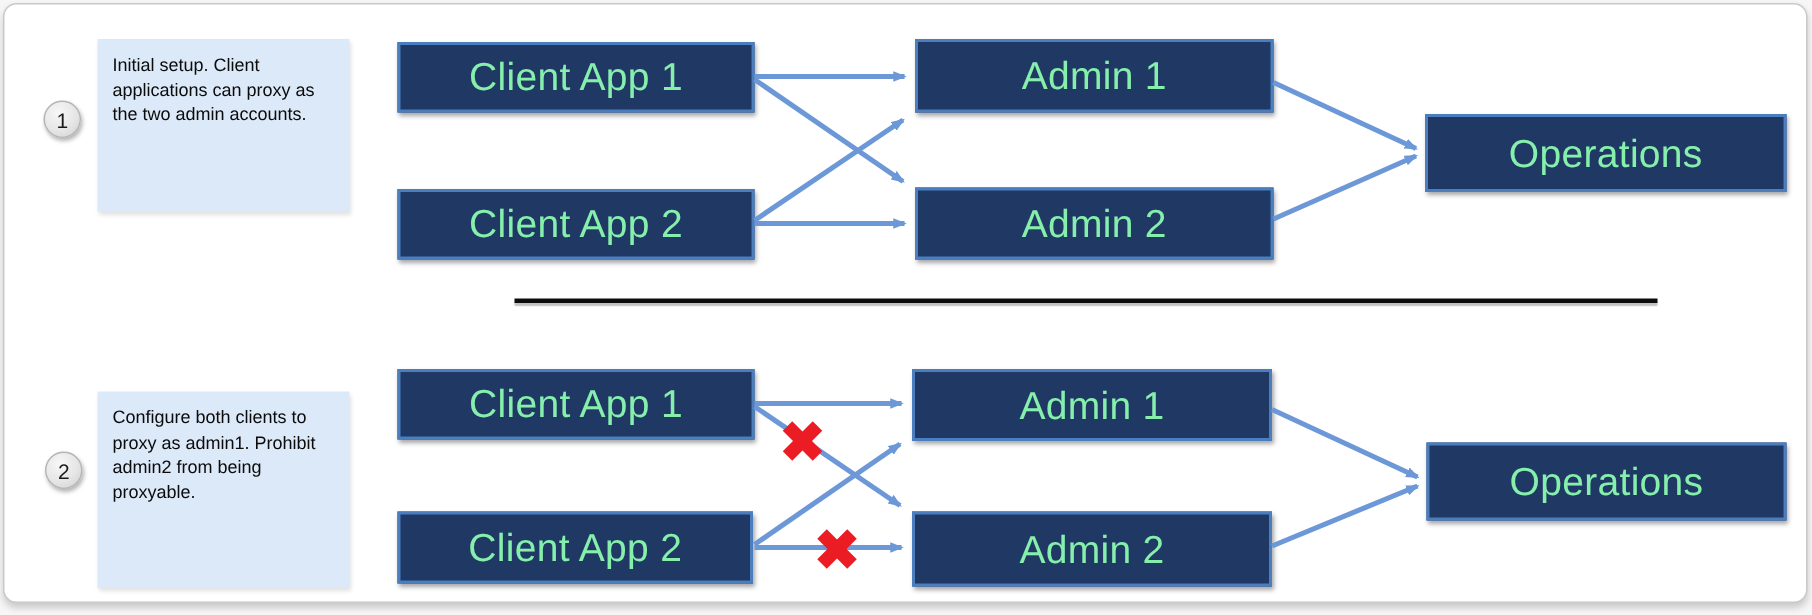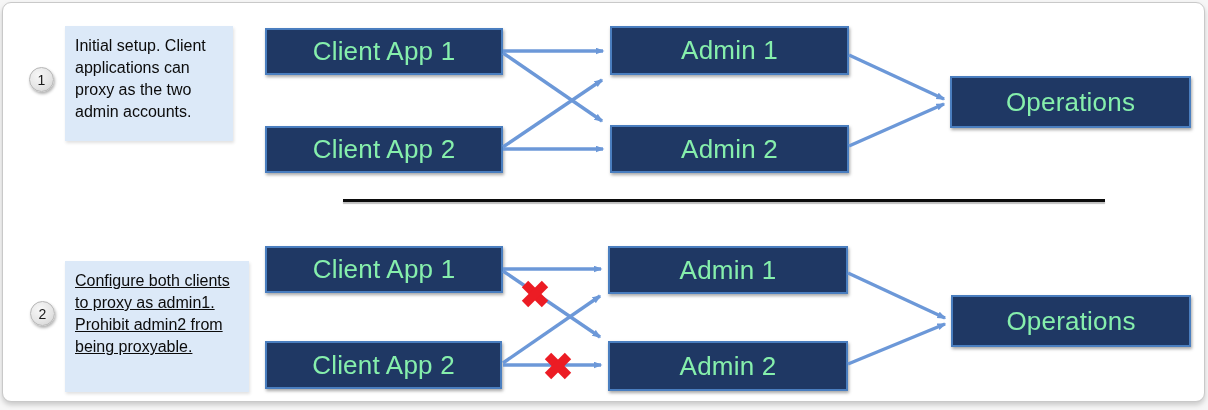--- a/index.html
+++ b/index.html
@@ -16,21 +16,21 @@
     border: 2px solid #4a7ebf;
     box-shadow: 1px 2px 3px rgba(0,0,0,0.35);
     color: #86efac;
     display: flex; align-items: center; justify-content: center;
     font-size: 26px; letter-spacing: 0.2px;
   }
   .note {
     position: absolute;
     background: #dce9f8;
     color: #0b0b0b;
-    font-size: 16px;
+    font-size: 12px;
     line-height: 1.38;
     padding: 9px 8px 8px 10px;
     box-shadow: 1px 2px 3px rgba(0,0,0,0.12);
   }
   .step-badge {
     position: absolute;
     width: 25px; height: 25px; border-radius: 50%;
     background: radial-gradient(circle at 38% 32%, #f7f7f7 0%, #e6e6e6 55%, #cfcfcf 100%);
     border: 1px solid #b5b5b5;
     box-shadow: 1px 2px 3px rgba(0,0,0,0.30);
@@ -66,21 +66,21 @@
   <div class="node" style="left:607px; top:122px; width:239px; height:48px;">Admin 2</div>
 
   <div class="node" style="left:947px; top:73px; width:241px; height:52px;">Operations</div>
 
   <div class="divider"></div>
 
   <div class="step-badge" style="left:27px; top:298px;">
     <span>2</span>
   </div>
 
-  <div class="note" style="left:62px; top:258px; width:184px; height:131px;text-decoration:underline;">Configure both clients to proxy as admin1. Prohibit admin2 from being proxyable.</div>
+  <div class="note" style="left:62px; top:258px; width:168px; height:131px;">Configure both clients to proxy as admin1. Prohibit admin2 from being proxyable.</div>
 
   <div class="node" style="left:262px; top:243px; width:238px; height:47px;">Client App 1</div>
 
   <div class="node" style="left:262px; top:338px; width:237px; height:48px;">Client App 2</div>
 
   <div class="node" style="left:605px; top:243px; width:240px; height:48px;">Admin 1</div>
 
   <div class="node" style="left:605px; top:338px; width:240px; height:50px;">Admin 2</div>
 
   <div class="node" style="left:948px; top:292px; width:240px; height:52px;">Operations</div>

